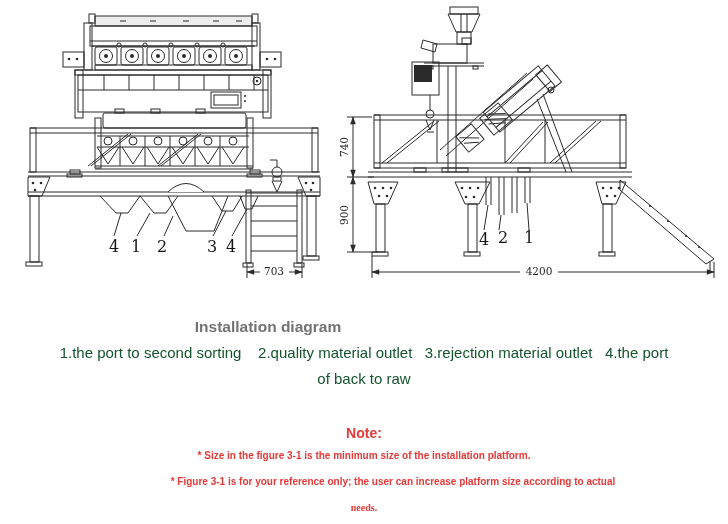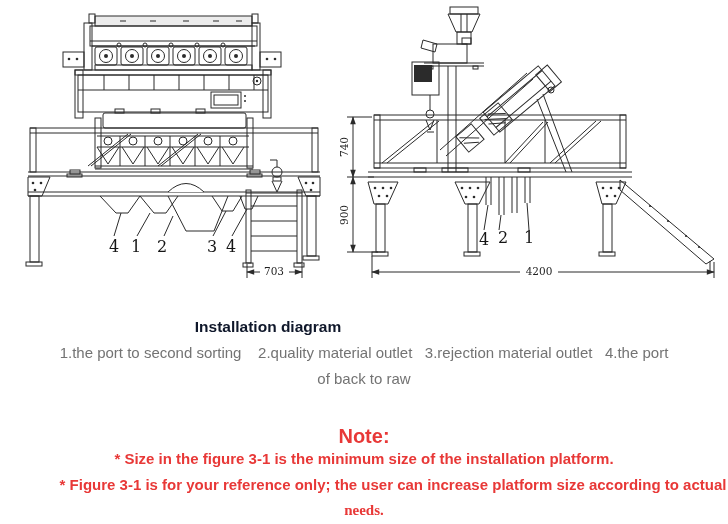--- a/index.html
+++ b/index.html
@@ -2,26 +2,26 @@
 <html><head>
 <meta charset="utf-8">
 <style>
   html,body{margin:0;padding:0;background:#fff;}
   .page{
     position:relative;width:728px;height:524px;background:#fff;
     font-family:"Liberation Sans","DejaVu Sans",sans-serif;overflow:hidden;
   }
   .abs{position:absolute;left:0;width:728px;text-align:center;}
   .caption{position:absolute;left:0;top:318px;width:536px;text-align:center;
-    font-size:15.5px;font-weight:bold;color:#0f172a;}
-  .legend{font-size:15px;color:#737373;white-space:pre;}
+    font-size:15.5px;font-weight:bold;color:#737373;}
+  .legend{font-size:15px;color:#14532d;white-space:pre;}
   .l1{top:344px;}
   .l2{top:370px;}
-  .note{font-size:15px;font-weight:bold;color:#e83837;}
-  .nt{top:425px;font-size:20px;}
+  .note{font-size:10px;font-weight:bold;color:#e83837;}
+  .nt{top:425px;font-size:14px;}
   .n1{top:450px;}
   .n2{top:476px;margin-left:29px;}
   .n3{top:502px;font-family:Liberation Serif, serif;}
   svg{position:absolute;left:0;top:0;}
   svg .dot{fill:#2b2b2b;stroke:none;}
   svg .fillda{fill:#2b2b2b;stroke:none;}
   svg .dimtxt{font:10.5px "DejaVu Serif",serif;fill:#1f1f1f;stroke:none;text-anchor:middle;}
   svg .callout{font:16px "DejaVu Serif",serif;fill:#151515;stroke:none;text-anchor:middle;}
   svg .white{fill:#fff;stroke:none;}
 </style>

